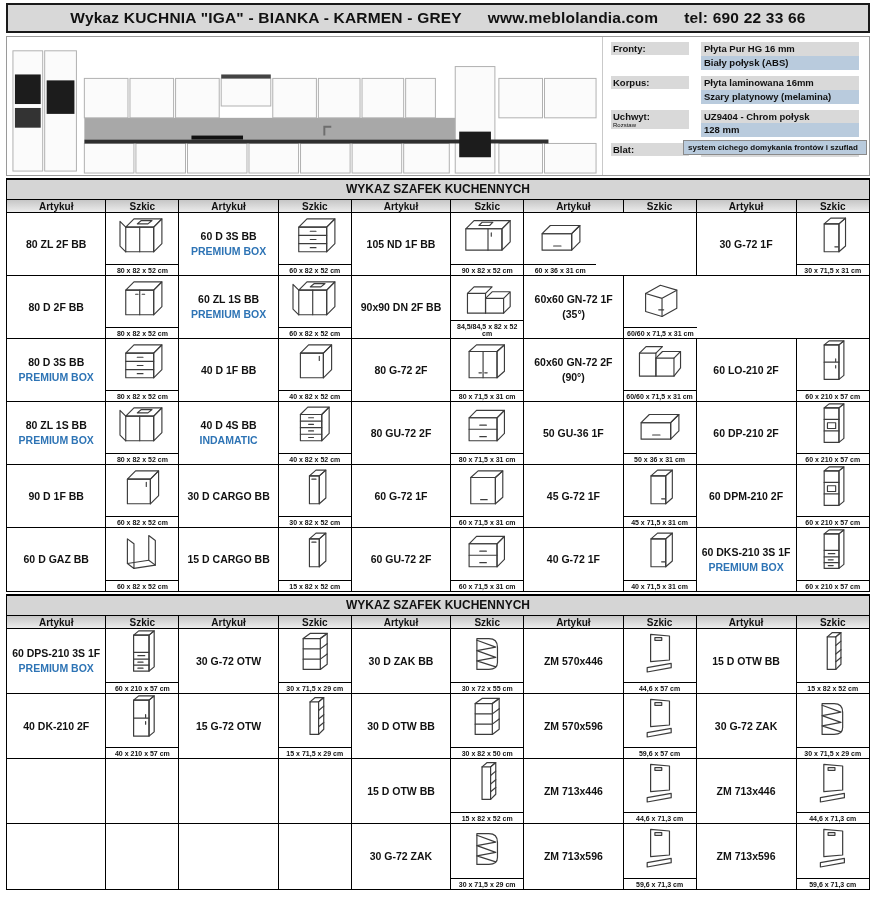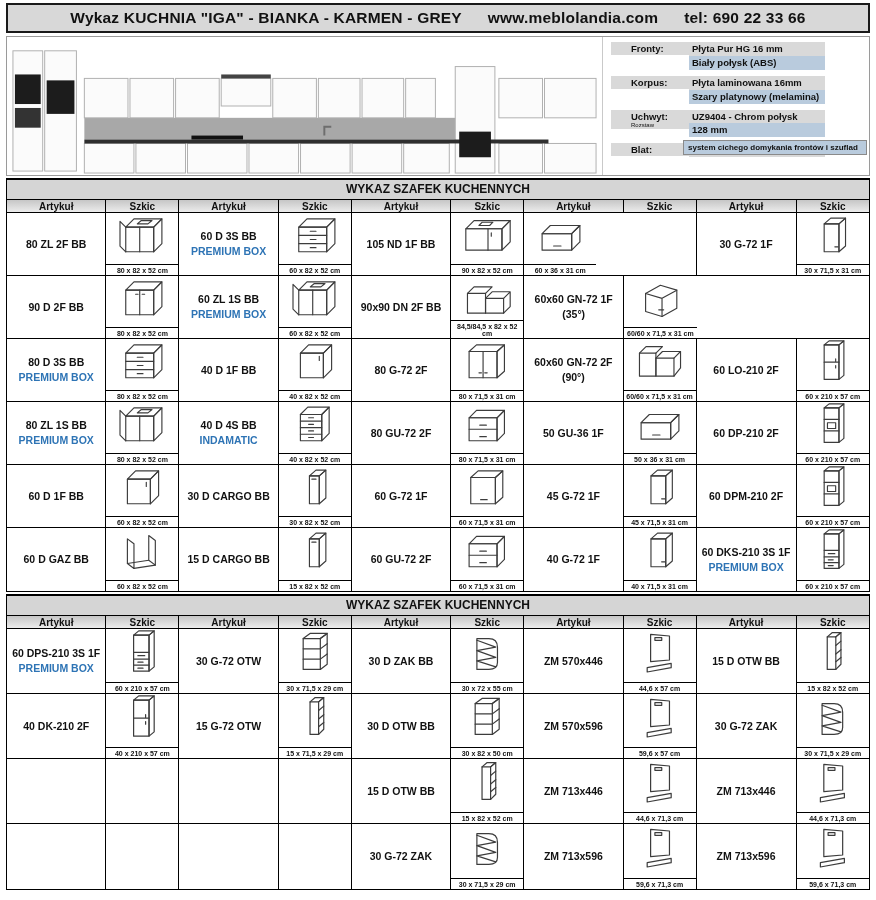--- a/index.html
+++ b/index.html
@@ -10,23 +10,23 @@
   
   .hdr { border: 2px solid #1a1a1a; background: var(--hdr-bg, #d8d8d8); height: 30px;
     display: flex; align-items: center; justify-content: center; gap: 26px;
     font-weight: bold; font-size: 15.5px; letter-spacing: .2px; }
 
   
   .top { display: flex; height: 140px; margin-top: 3px; border: 1px solid #9a9a9a; }
   .render { width: 596px; height: 100%; background: #fff; border-right: 1px solid #c9c9c9; }
   .specs { flex: 1; position: relative; padding: 5px 4px 0 8px; font-size: 9.5px; font-weight: bold; }
   .spec-row { display: flex; margin-bottom: 6px; }
-  .spec-label { width: 78px; background: #d9d9d9; padding: 1px 20px; align-self: flex-start; }
+  .spec-label { width: 78px; background: #d9d9d9; padding: 1px 2px; align-self: flex-start; }
   .spec-sublabel { font-size: 6px; font-weight: normal; }
-  .spec-vals { width: 136px; margin-left: 0; }
+  .spec-vals { width: 158px; margin-left: 12px; }
   .sv { padding: 1px 3px; line-height: 1.25; }
   .sv.g { background: #d9d9d9; }
   .sv.b { background: var(--band-blue, #b9cbdd); }
   .spec-foot { position: absolute; left: 80px; right: 2px; bottom: 20px;
     background: var(--band-blue, #b9cbdd); border: 1px solid #8a8a8a;
     font-size: 8px; font-weight: bold; padding: 2px 4px; }
 
   
   .tbl { border: 1px solid #000; border-top: 2px solid #000; margin-top: 2px; }
   .tbl-title { background: #d5d5d5; border-bottom: 1px solid #000; text-align: center;
@@ -240,21 +240,21 @@
                 <path d="M40 12 L48 5 V39 L40 46 Z"></path>
                 <path d="M35 40 h4"></path>
               </svg>
               <div class="dim">30 x 71,5 x 31 cm</div>
             </div>
           </div>
         </div>
         <div class="row">
           <div class="pair">
             <div class="art">
-              <div class="nm">90 D 2F BB</div>
+              <div class="nm">80 D 2F BB</div>
             </div>
             <div class="skc">
               <svg class="sk-art" viewBox="0 0 64 56">
                 <rect x="12" y="16" width="34" height="30"></rect>
                 <path d="M12 16 L22 6 H56 L46 16 Z"></path>
                 <path d="M46 16 L56 6 V36 L46 46 Z"></path>
                 <path d="M29 16 V46 M24 21 h3 M32 21 h3"></path>
               </svg>
               <div class="dim">80 x 82 x 52 cm</div>
             </div>
@@ -452,21 +452,21 @@
                 <path d="M22 20 H40 M22 34 H40"></path>
                 <rect x="26" y="24" width="10" height="7"></rect>
               </svg>
               <div class="dim">60 x 210 x 57 cm</div>
             </div>
           </div>
         </div>
         <div class="row">
           <div class="pair">
             <div class="art">
-              <div class="nm">60 D 1F BB</div>
+              <div class="nm">90 D 1F BB</div>
             </div>
             <div class="skc">
               <svg class="sk-art" viewBox="0 0 64 56">
                 <rect x="14" y="16" width="28" height="30"></rect>
                 <path d="M14 16 L24 6 H52 L42 16 Z"></path>
                 <path d="M42 16 L52 6 V36 L42 46 Z"></path>
                 <path d="M37 20 v5"></path>
               </svg>
               <div class="dim">60 x 82 x 52 cm</div>
             </div>

